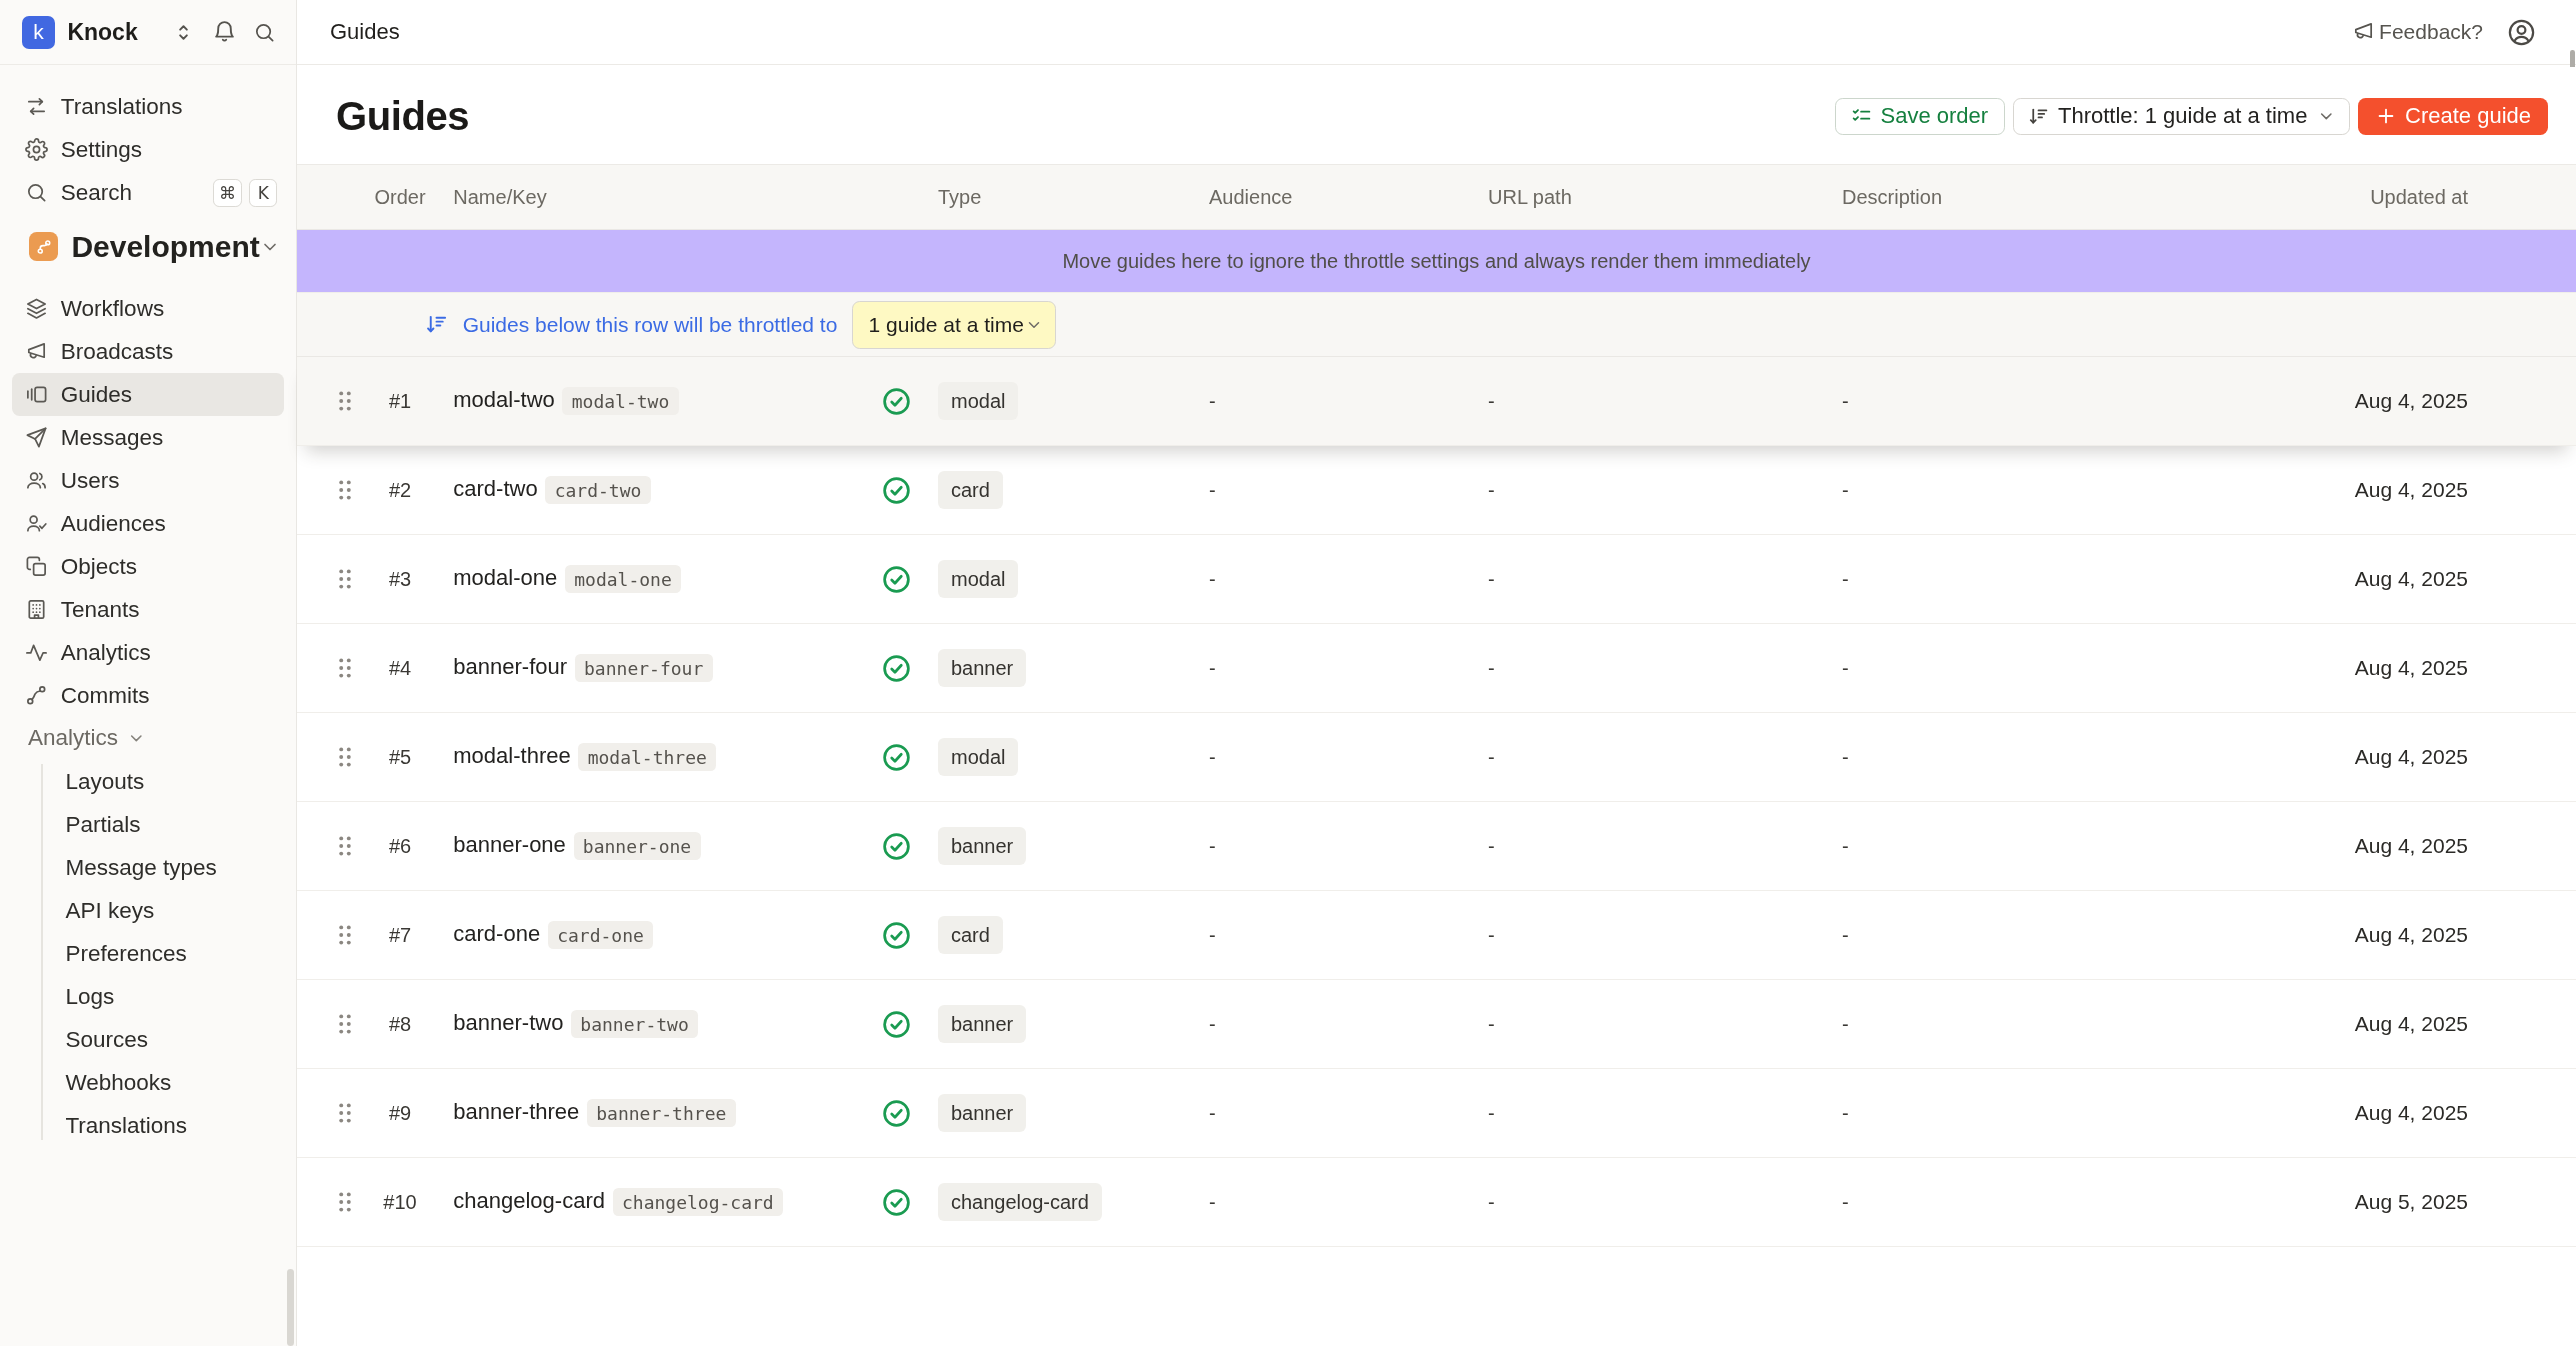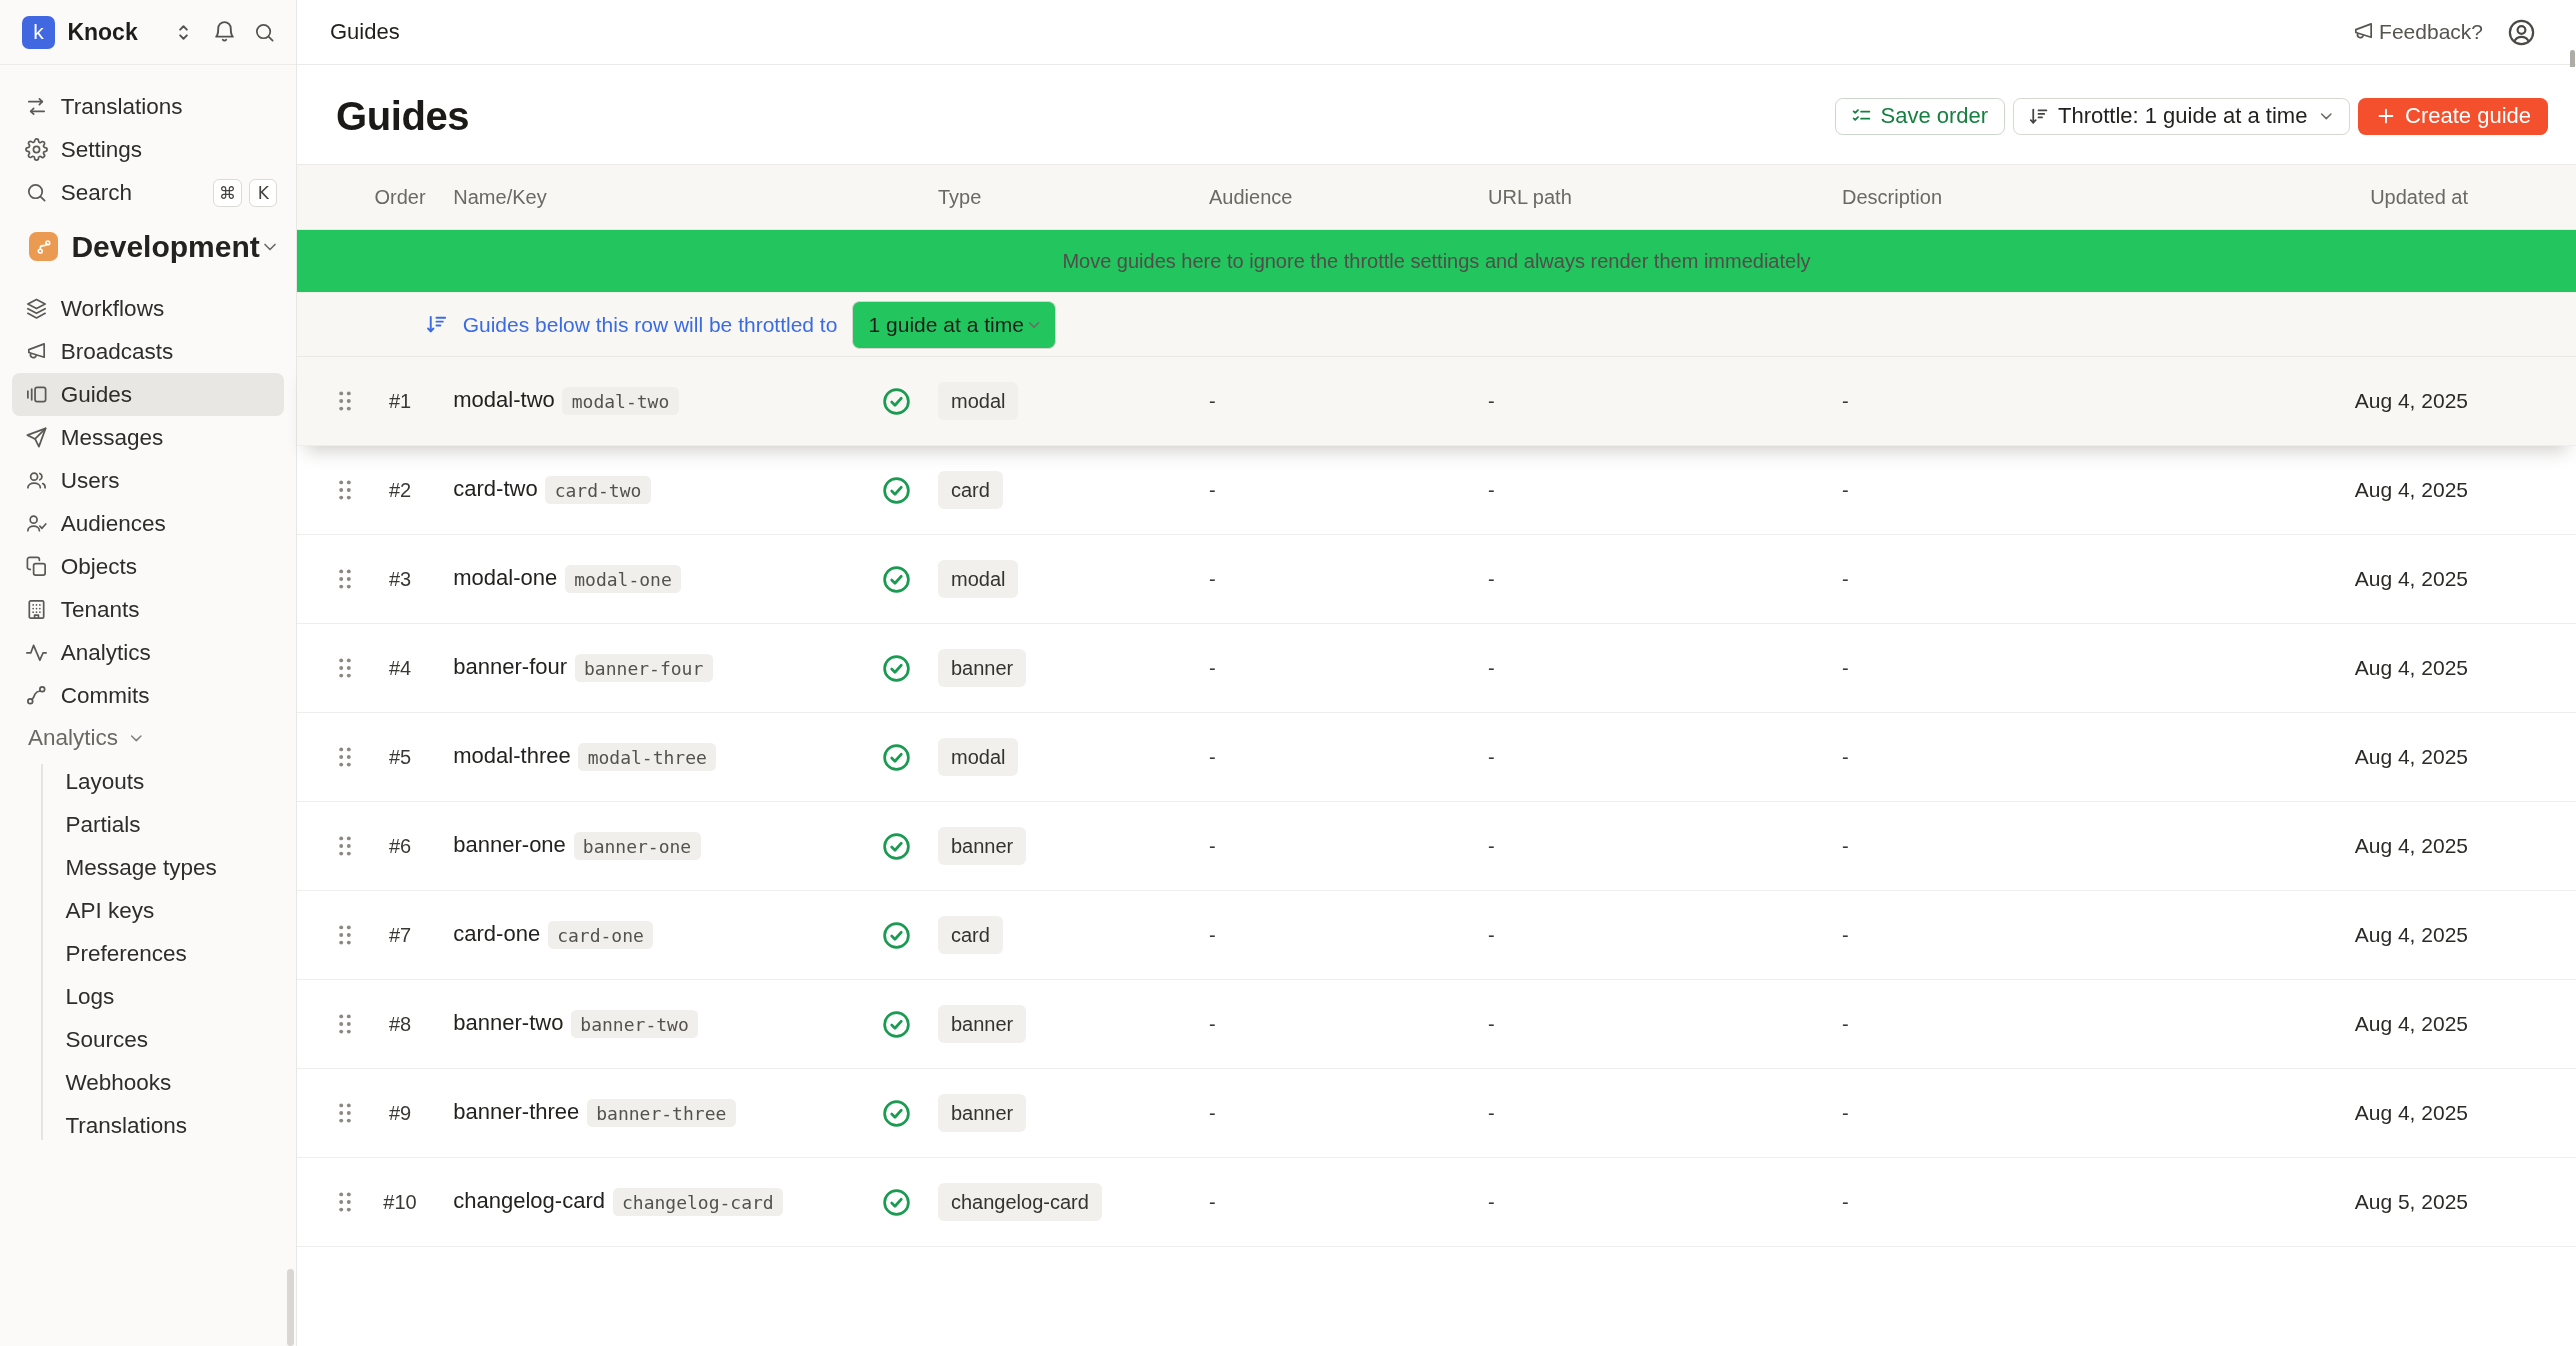--- a/index.html
+++ b/index.html
@@ -80,28 +80,28 @@
     color:#6c6962;font-size:20px}
   .th{white-space:nowrap}
   .th-order{text-align:center}
   .th-name{padding-left:16.3px}
   .th-type{padding-left:20px}
   .th-aud{padding-left:23px}
   .th-url{padding-left:23px}
   .th-desc{padding-left:28px}
   .th-upd{text-align:right}
 
-  .notice{height:63px;background:#22c55e;border-bottom:1.5px solid #f0eeea;display:flex;align-items:center;
+  .notice{height:63px;background:#c4b5fd;border-bottom:1.5px solid #f0eeea;display:flex;align-items:center;
     justify-content:center;font-size:20px;color:#504e49}
 
   .divider-row{height:64px;background:#f8f7f4;border-bottom:1.5px solid #eae8e4;display:flex;
     align-items:center;padding-left:128px;gap:14.7px}
   .divider-row .sort-ic{color:#3b6be4}
   .divider-text{font-size:21px;color:#3b6be4;white-space:nowrap}
-  .select{height:48px;background:#22c55e;border:1.5px solid #d8d6d1;border-radius:7.7px;display:flex;
+  .select{height:48px;background:#fef9c3;border:1.5px solid #d8d6d1;border-radius:7.7px;display:flex;
     align-items:center;gap:1px;padding:0 12.4px 0 15.5px;font-size:21px;color:#201f1c;font-weight:500;cursor:pointer}
   .select .chev{color:#6e6b66}
 
   .trow{height:89px;background:#fff;border-bottom:1.5px solid #f0eeea}
   .trow.dragging{background:#f8f7f4;box-shadow:0 14px 17px -9.3px rgba(45,40,33,.22);position:relative;z-index:2}
   .c-drag{display:flex;justify-content:center;cursor:grab;color:#8b8781}
   .c-order{text-align:center;font-size:20px;color:#3a3834}
   .c-name{padding-left:16.3px;display:flex;flex-direction:row;align-items:flex-start;gap:7.7px}
   .gname{font-size:22px;font-weight:500;color:#232220}
   .gkey{font-family:"DejaVu Sans Mono",monospace;font-size:18px;color:#55524d;background:#f1efeb;

